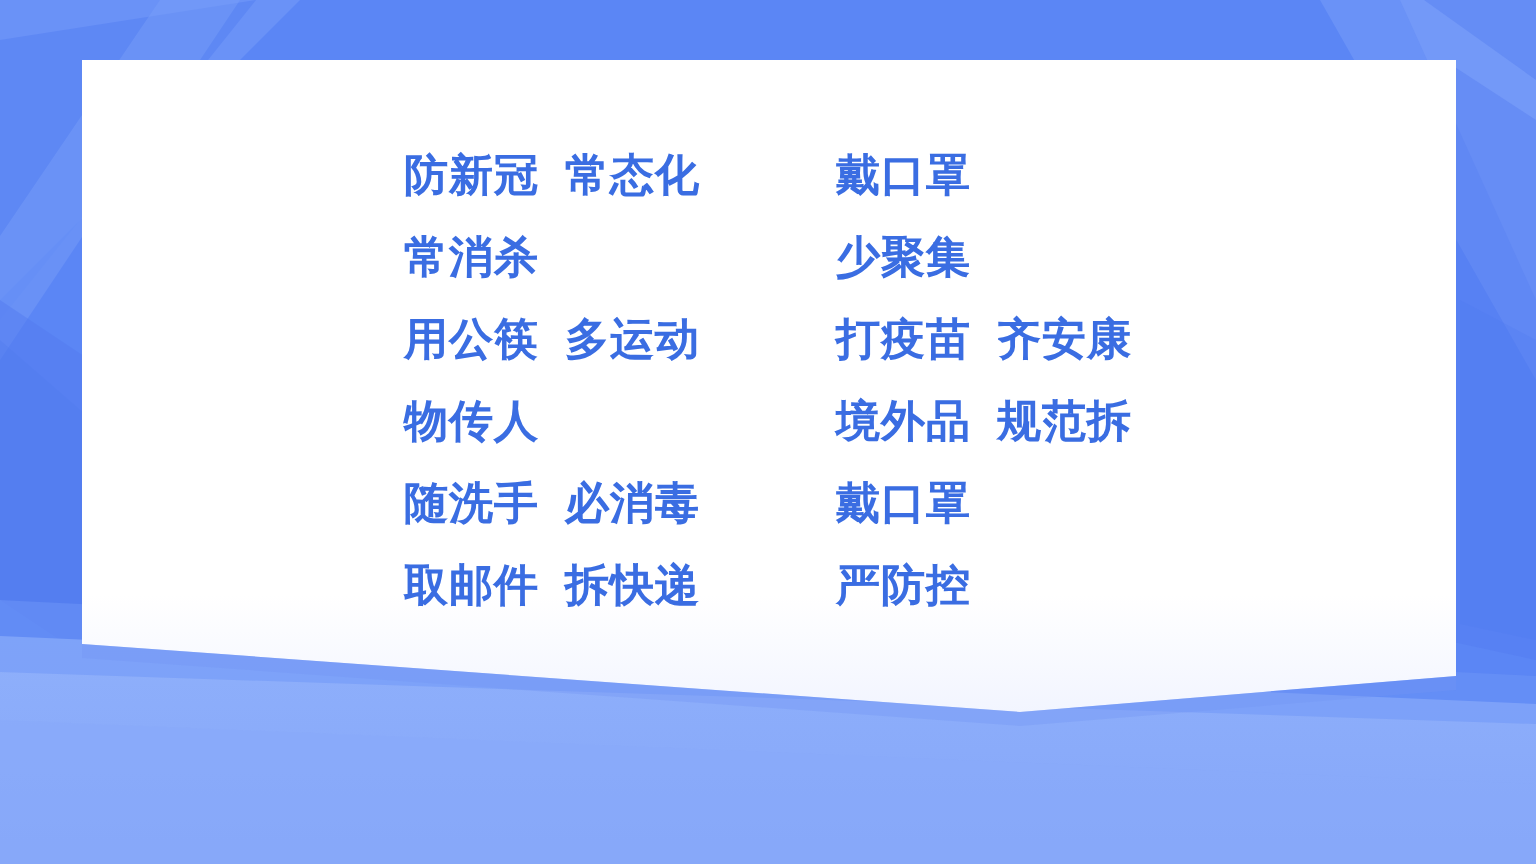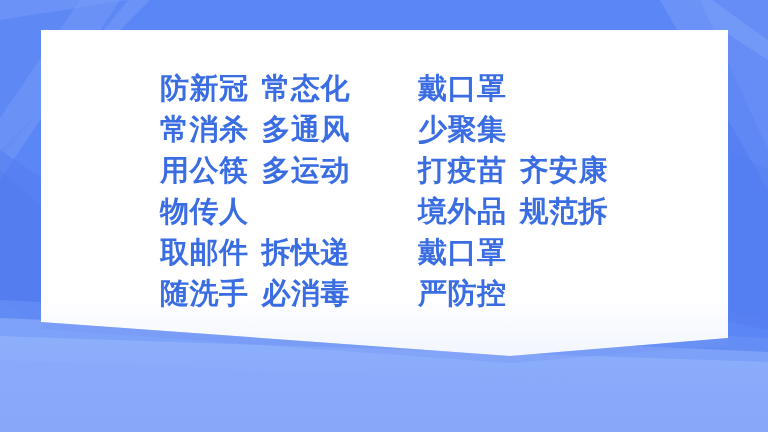--- a/index.html
+++ b/index.html
@@ -67,21 +67,21 @@
   }
   .slogan-row {
     display: flex;
     flex-direction: row;
     align-items: baseline;
     height: 41px;
     line-height: 41px;
     white-space: nowrap;
   }
   .phrase {
-    font-size: 29px;
+    font-size: 22px;
     font-weight: bold;
     letter-spacing: 0.5px;
     color: #3a6de2;
     font-family: "DejaVu Sans", "Liberation Sans", sans-serif;
     text-align: right;
   }
   .phrase-gap {
     display: inline-block;
     width: 13px;
   }
@@ -147,40 +147,39 @@
 
       <div class="slogan-col">
         <div class="slogan-row">
           <span class="phrase">防新冠</span>
           <span class="phrase-gap"></span>
           <span class="phrase">常态化</span>
         </div>
         <div class="slogan-row">
           <span class="phrase">常消杀</span>
           <span class="phrase-gap"></span>
-          <span class="phrase">多通风</span>
         </div>
         <div class="slogan-row">
           <span class="phrase">用公筷</span>
           <span class="phrase-gap"></span>
           <span class="phrase">多运动</span>
         </div>
         <div class="slogan-row">
           <span class="phrase">物传人</span>
           <span class="phrase-gap"></span>
         </div>
         <div class="slogan-row">
+          <span class="phrase">随洗手</span>
+          <span class="phrase-gap"></span>
+          <span class="phrase">必消毒</span>
+        </div>
+        <div class="slogan-row">
           <span class="phrase">取邮件</span>
           <span class="phrase-gap"></span>
           <span class="phrase">拆快递</span>
-        </div>
-        <div class="slogan-row">
-          <span class="phrase">随洗手</span>
-          <span class="phrase-gap"></span>
-          <span class="phrase">必消毒</span>
         </div>
       </div>
 
       <div class="slogan-col">
         <div class="slogan-row">
           <span class="phrase">戴口罩</span>
           <span class="phrase-gap"></span>
         </div>
         <div class="slogan-row">
           <span class="phrase">少聚集</span>

